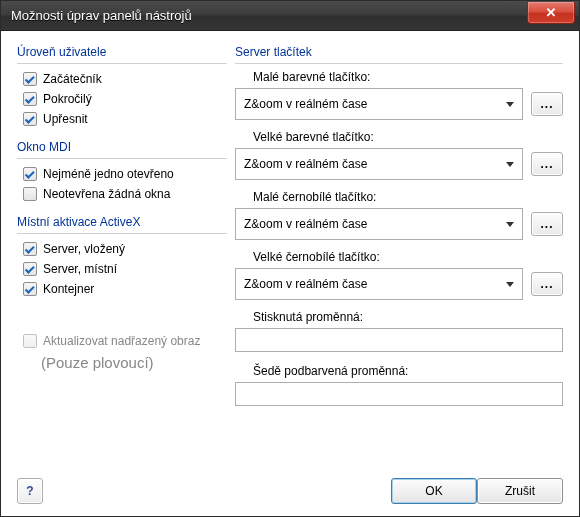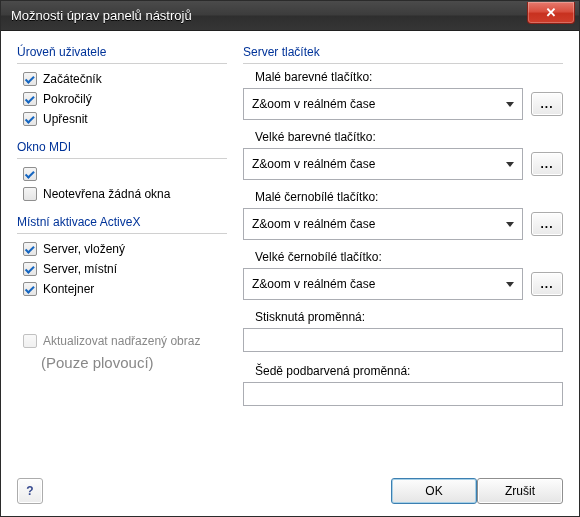--- a/index.html
+++ b/index.html
@@ -50,21 +50,21 @@
     font-weight: bold;
     font-size: 13px;
     box-shadow: inset 0 0 0 1px rgba(255,255,255,.25);
     font-family: Arial, sans-serif;
   }
   .client {
     padding: 14px 16px 12px 16px;
     height: calc(100% - 30px);
     position: relative;
   }
-  .cols { display: flex; gap: 16px; }
+  .cols { display: flex; gap: 8px; }
   .left { width: 210px; }
   .right { flex: 1; }
 
   .group {
     margin-bottom: 10px;
   }
   .group .legend {
     color: #003399;
     font-size: 12px;
     padding-bottom: 2px;
@@ -91,21 +91,21 @@
     content: "";
     width: 7px; height: 3px;
     border-left: 2px solid #1565c0;
     border-bottom: 2px solid #1565c0;
     transform: rotate(-45deg) translate(0px,-1px);
   }
   .cb.disabled { opacity: .55; }
   .check-row.disabled span.lbl { color: #888; }
   .subnote { color: #888; padding: 2px 0 0 24px; font-size: 15px;}
 
-  .field-label { margin: 4px 0 4px 12px; }
+  .field-label { margin: 4px 0 4px 18px; }
   .combo-row { display: flex; align-items: center; gap: 8px; margin-bottom: 10px;}
   .combo {
     flex: 1;
     height: 32px;
     border: 1px solid #abadb3;
     background: #fff;
     display: flex; align-items: center; justify-content: space-between;
     padding: 0 4px 0 8px;
   }
   .combo .arrow {
@@ -194,20 +194,21 @@
             <span class="cb checked"></span>
             <span class="lbl">Upřesnit</span>
           </div>
         </div>
 
         <div class="group">
           <div class="legend">Okno MDI</div>
           <div class="divider"></div>
           <div class="check-row">
             <span class="cb checked"></span>
+            <span class="lbl">Nejméně jedno otevřeno</span>
           </div>
           <div class="check-row">
             <span class="cb"></span>
             <span class="lbl">Neotevřena žádná okna</span>
           </div>
         </div>
 
         <div class="group">
           <div class="legend">Místní aktivace ActiveX</div>
           <div class="divider"></div>

